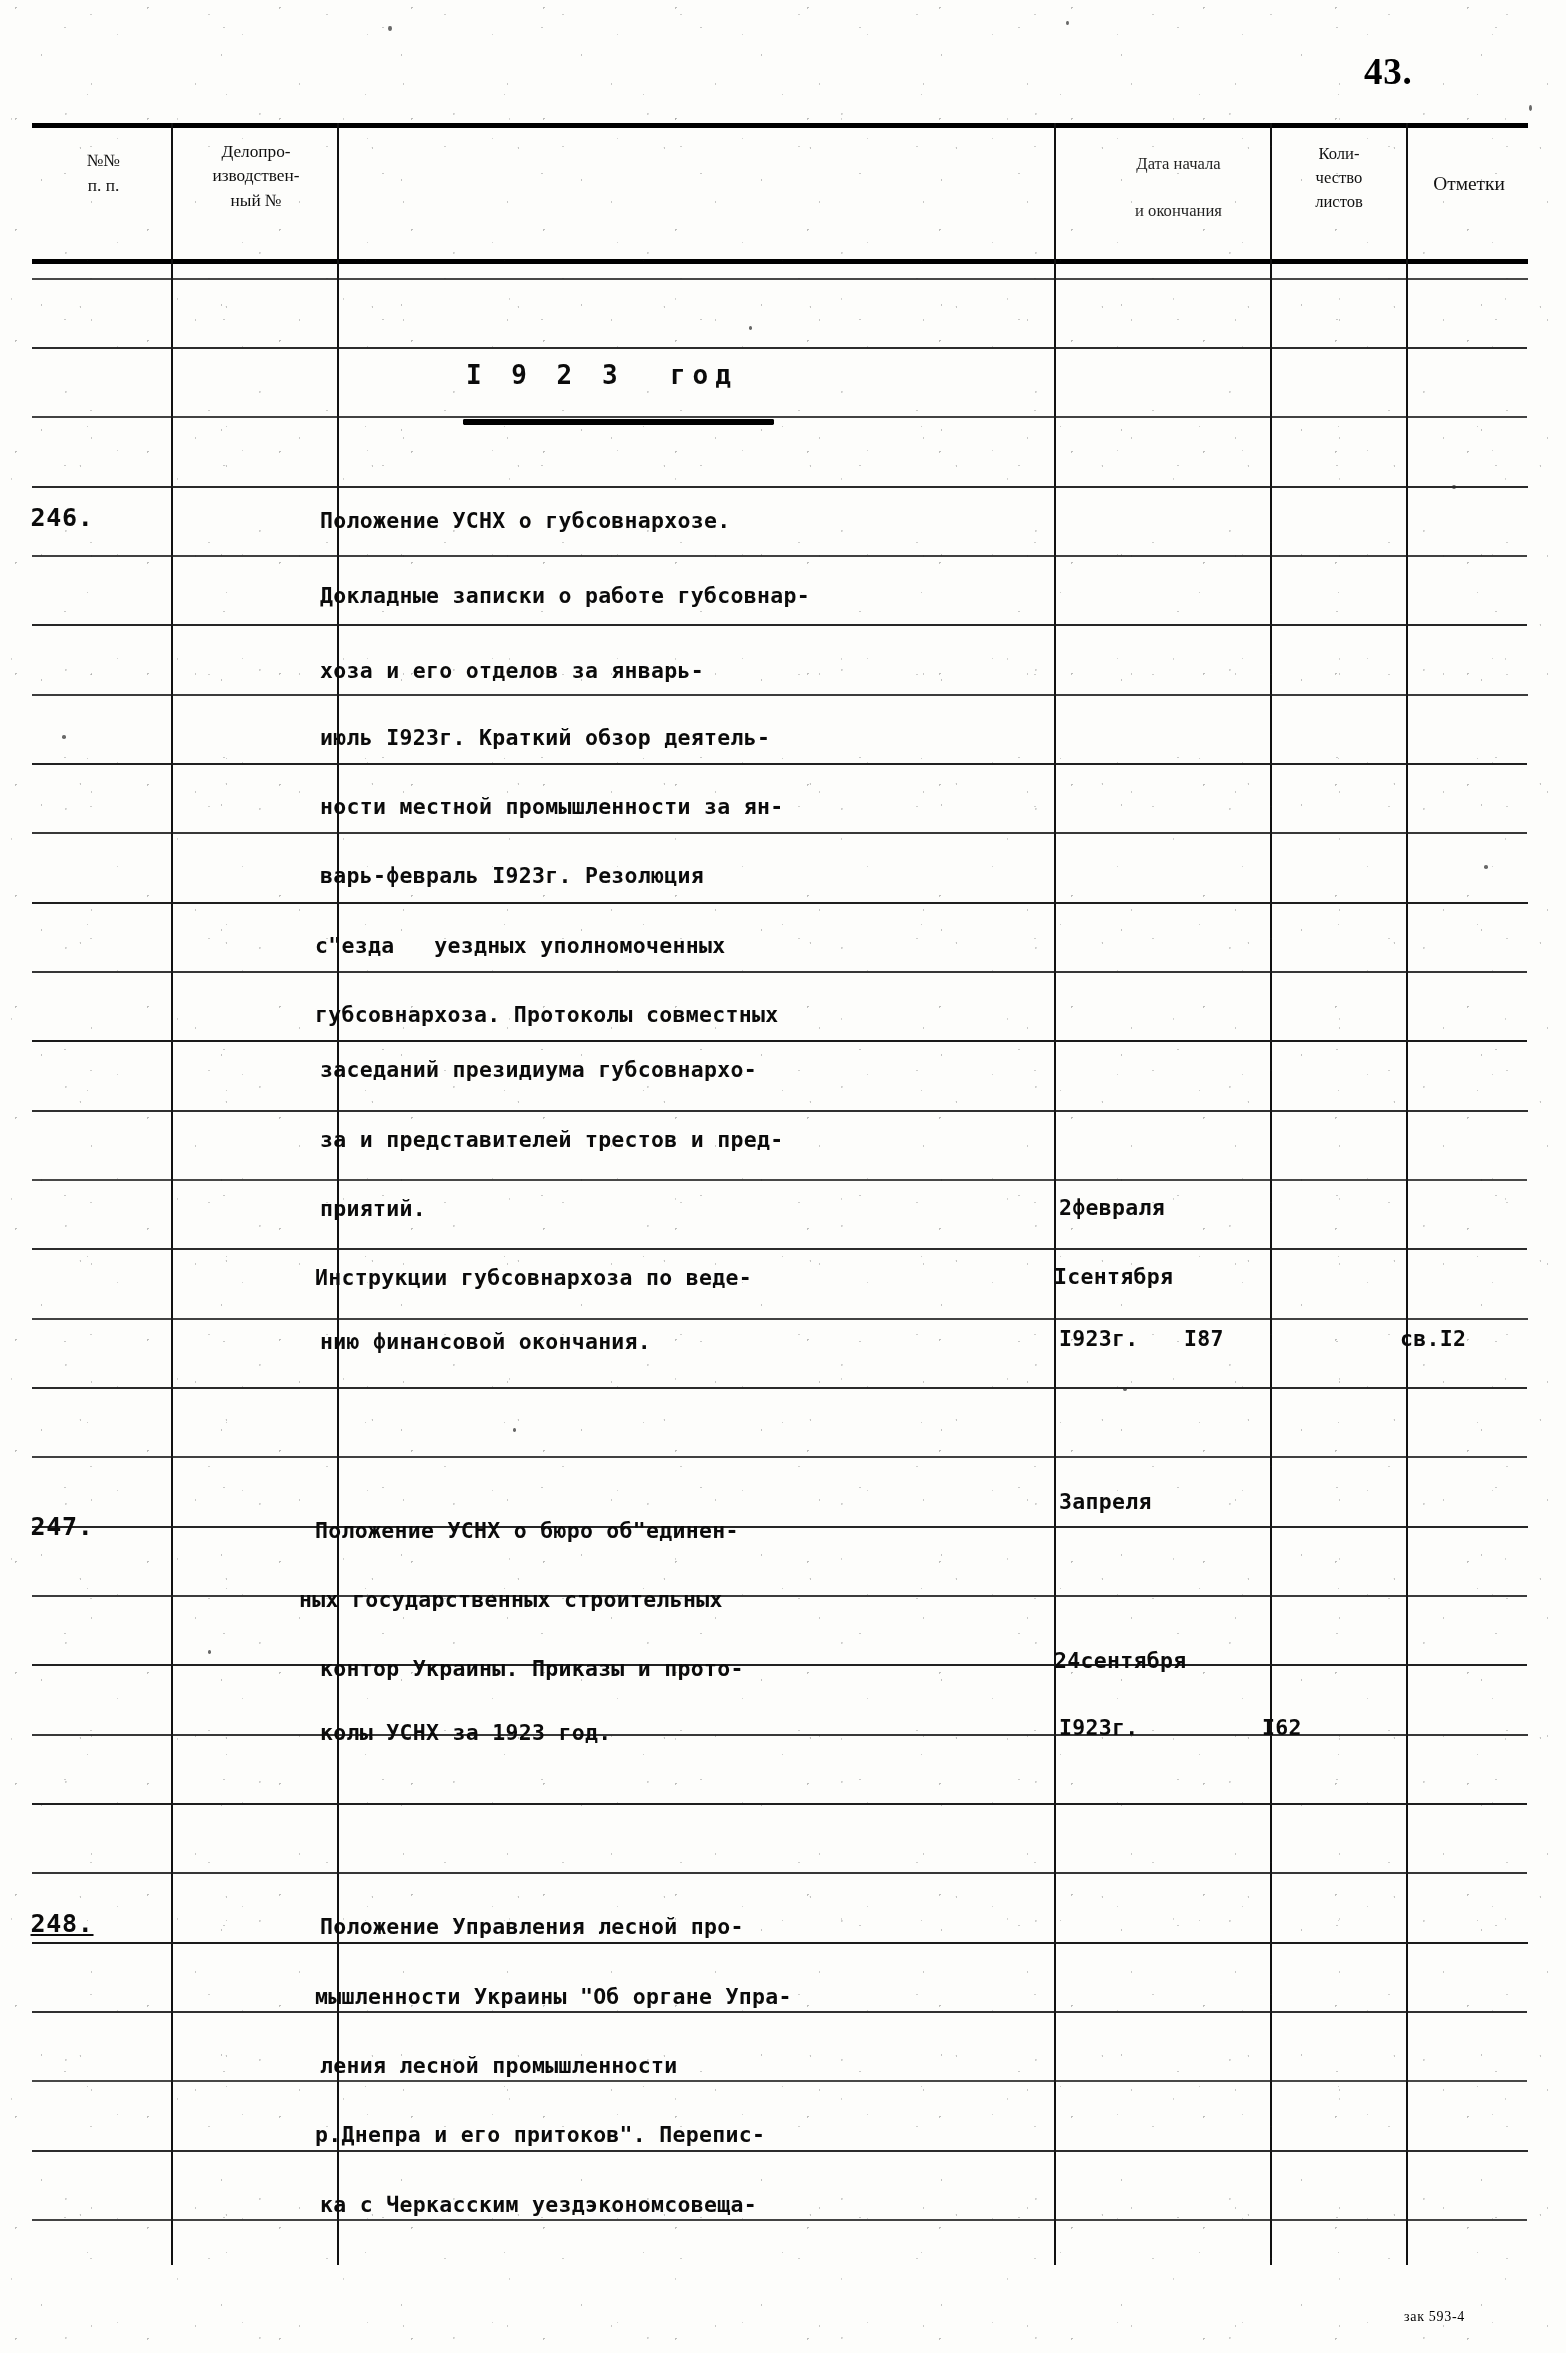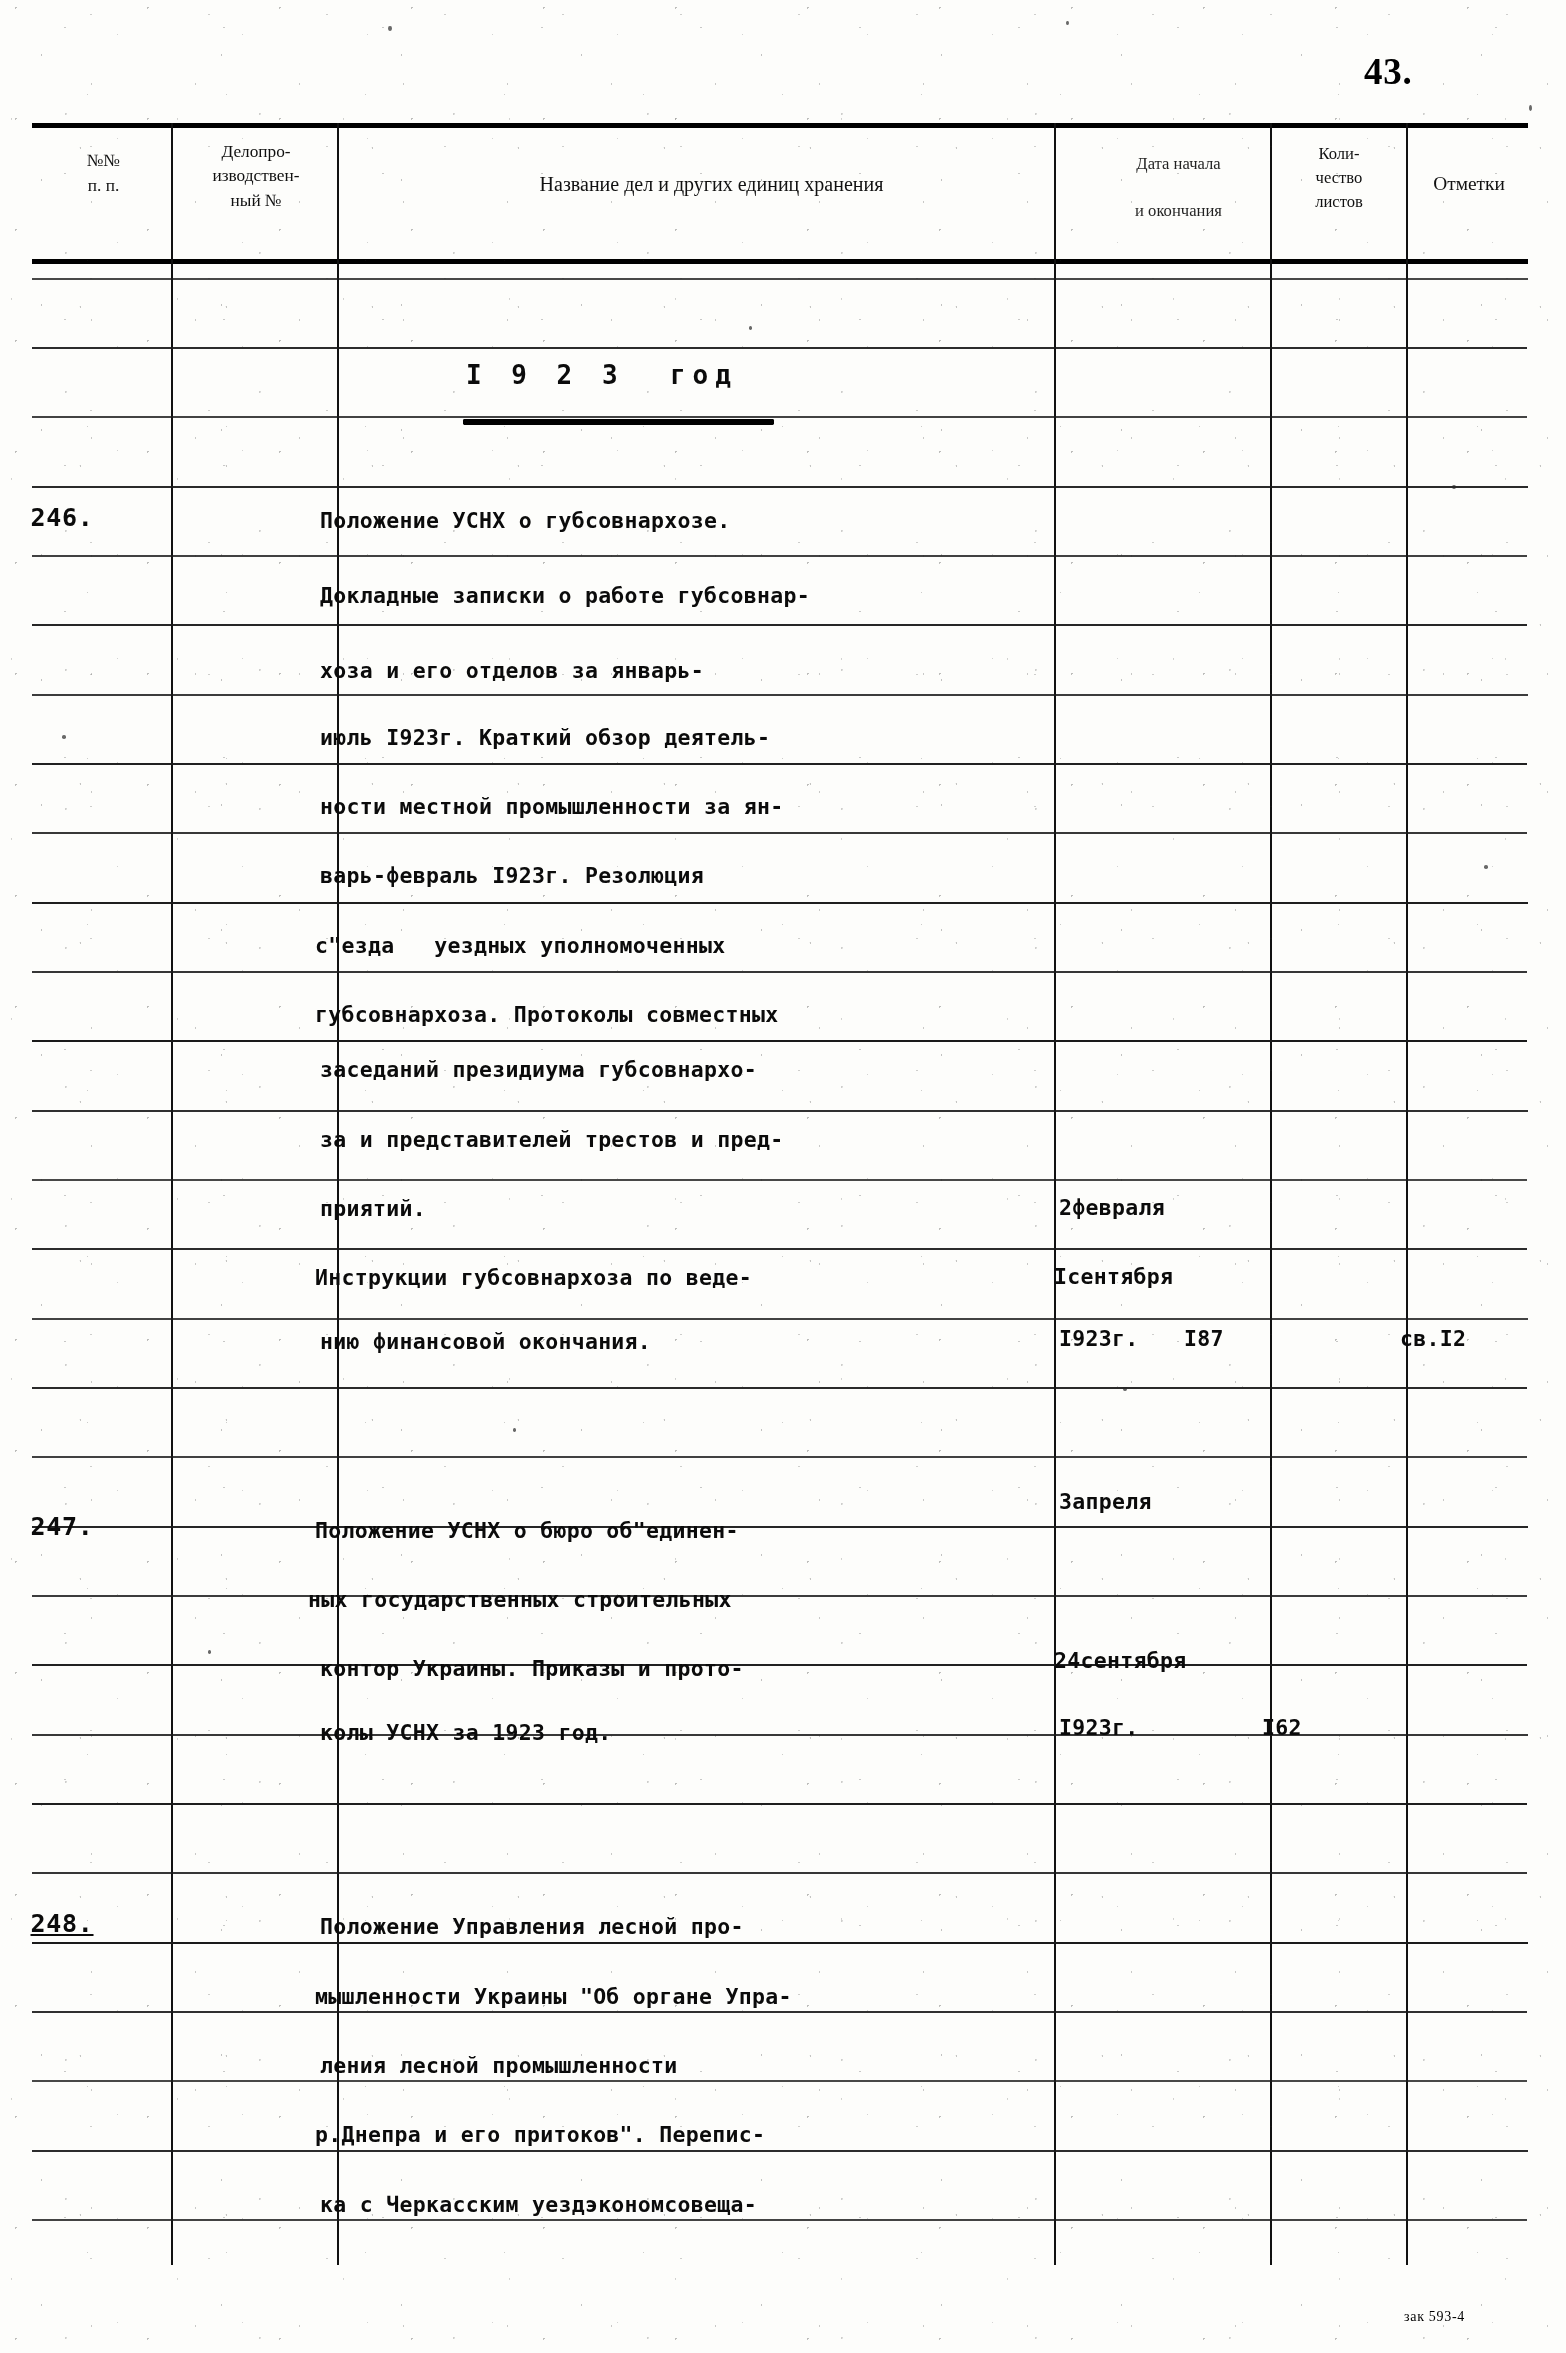--- a/index.html
+++ b/index.html
@@ -165,21 +165,20 @@
     <div class="col-rule" style="left:305px;"></div>
     <div class="col-rule" style="left:1022px;"></div>
     <div class="col-rule" style="left:1238px;"></div>
     <div class="col-rule" style="left:1374px;"></div>
 
     <div class="hcell" id="h-np" style="white-space:pre-line;">№№
 п. п.</div>
     <div class="hcell" id="h-delo" style="white-space:pre-line;">Делопро-
 изводствен-
 ный №</div>
-    <div class="hcell" id="h-nazv">Название дел и других единиц хранения</div>
     <div class="hcell" id="h-data" style="white-space:pre-line;">Дата начала
 
 и окончания</div>
     <div class="hcell" id="h-kol" style="white-space:pre-line;">Коли-
 чество
 листов</div>
     <div class="hcell" id="h-otm">Отметки</div>
 
     <div id="body-rules">
         <div class="rule-body" style="top: 155px; width: 1496px; opacity: 0.8;"></div>
@@ -234,21 +233,21 @@
   <div class="tw" style="left:320px; top:1331px;">нию финансовой окончания.</div>
 
   <div class="tw" style="left:1059px; top:1197px;">2февраля</div>
   <div class="tw" style="left:1054px; top:1266px;">Iсентября</div>
   <div class="tw" style="left:1059px; top:1328px;">I923г.</div>
   <div class="tw" style="left:1184px; top:1328px;">I87</div>
   <div class="tw" style="left:1400px; top:1328px;">св.I2</div>
 
   <div class="tw num" style="left:30.5px;  top:1514px;">247.</div>
   <div class="tw" style="left:315px; top:1520px;">Положение УСНХ о бюро об"единен-</div>
-  <div class="tw" style="left:308px; top:1589px;">ных государственных строительных</div>
+  <div class="tw" style="left:299px; top:1589px;">ных государственных строительных</div>
   <div class="tw" style="left:320px; top:1658px;">контор Украины. Приказы и прото-</div>
   <div class="tw" style="left:320px; top:1722px;">колы УСНХ за 1923 год.</div>
 
   <div class="tw" style="left:1059px; top:1491px;">Запреля</div>
   <div class="tw" style="left:1054px; top:1650px;">24сентября</div>
   <div class="tw" style="left:1059px; top:1717px;">I923г.</div>
   <div class="tw" style="left:1256px; top:1717px;margin-left:6px;">I62</div>
 
   <div class="tw num" style="left:30.5px;  top:1911px;text-decoration:underline;">248.</div>
   <div class="tw" style="left:320px; top:1916px;">Положение Управления лесной про-</div>

